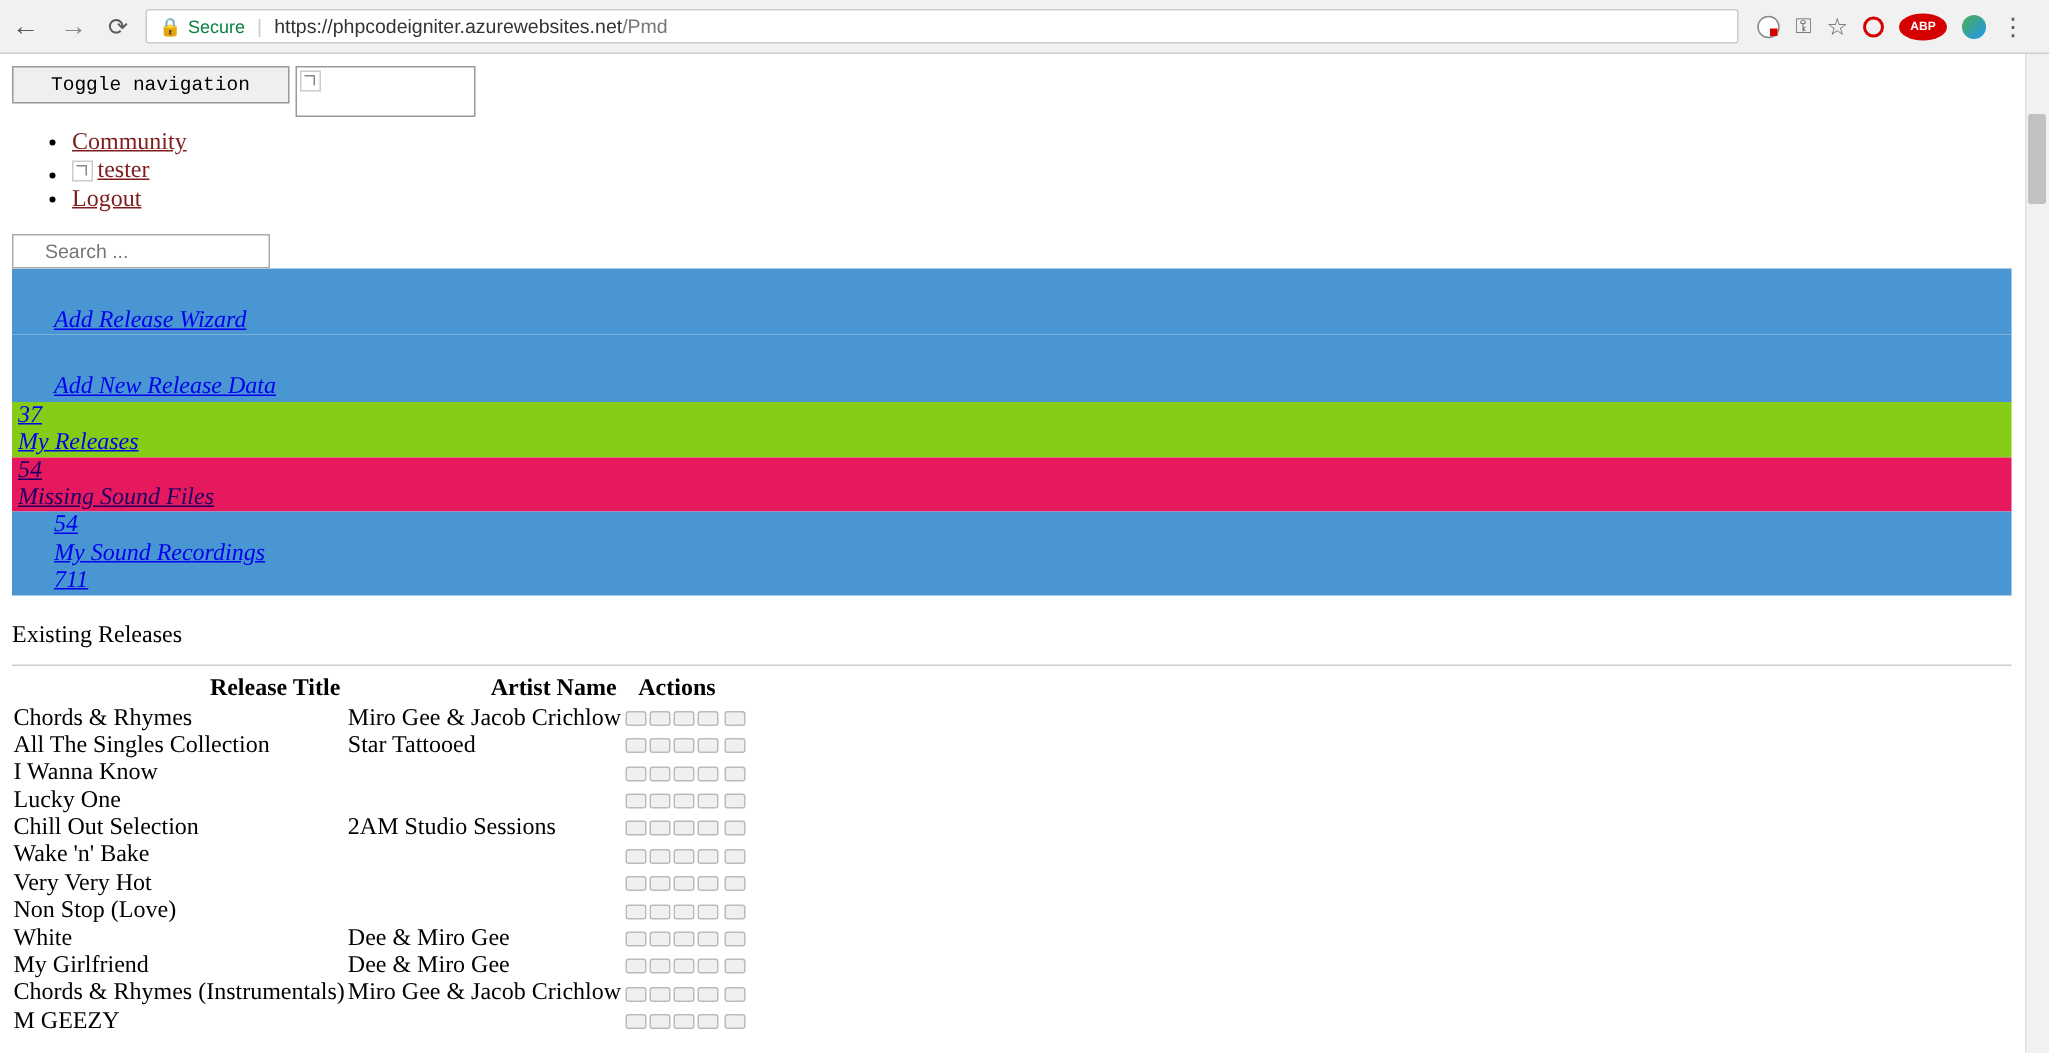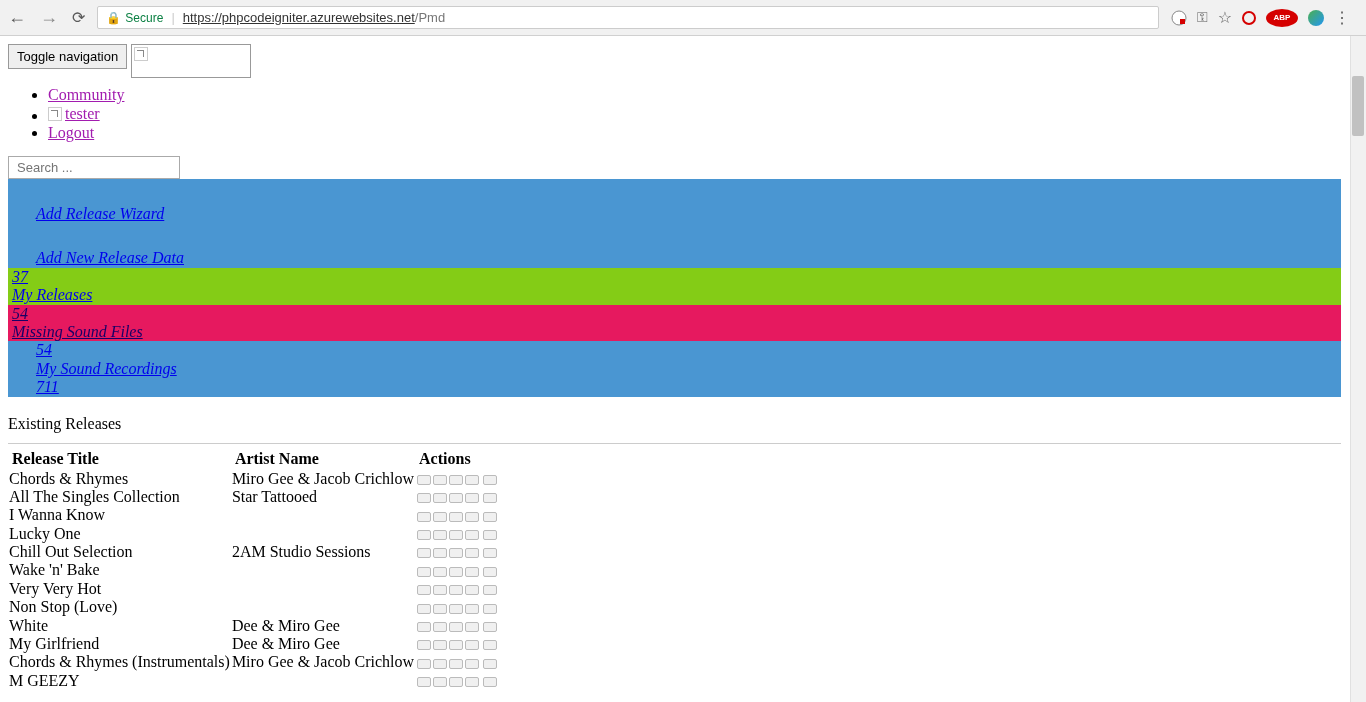--- a/index.html
+++ b/index.html
@@ -8,65 +8,65 @@
     
     .browser-chrome { display: flex; align-items: center; padding: 4px 8px; background: #f1f1f1; border-bottom: 1px solid #d0d0d0; height: 36px; gap: 12px; font-family: Arial, sans-serif; }
     .nav-arrows { display: flex; gap: 14px; align-items: center; }
     .nav-arrow { color: #888; font-size: 18px; cursor: pointer; }
     .nav-arrow.active { color: #5a5a5a; }
     .reload-icon { color: #5a5a5a; font-size: 16px; }
     .url-bar { flex: 1; display: flex; align-items: center; background: #fff; border: 1px solid #ccc; border-radius: 2px; padding: 3px 8px; font-size: 13px; gap: 8px; }
     .secure-badge { color: #0b8043; font-size: 12px; display: flex; align-items: center; gap: 4px; }
     .lock-icon { color: #0b8043; }
     .url-divider { color: #ccc; }
-    .url-text { color: #333; text-decoration: underline; }
+    .url-text { color: #333; }
     .url-path { color: #777; }
     .ext-icons { display: flex; gap: 10px; align-items: center; margin-right: 8px; }
     .ext-star { color: #5a5a5a; font-size: 16px; }
     .ext-key { color: #5a5a5a; font-size: 14px; }
     .ext-abp { background: #d50000; color: #fff; font-size: 8px; font-weight: bold; border-radius: 50%; width: 32px; height: 18px; display: flex; align-items: center; justify-content: center; font-family: Arial; }
     .ext-globe { background: linear-gradient(135deg, #4caf50, #2196f3); border-radius: 50%; width: 16px; height: 16px; }
     .ext-opera { border: 2px solid #d50000; border-radius: 50%; width: 14px; height: 14px; }
     .ext-dots { color: #5a5a5a; font-size: 16px; }
     .ext-firstext { position: relative; }
     .ext-firstext svg { display:block; }
     
     
     .page { padding: 8px; position: relative; }
     .scrollbar-shadow { position: absolute; right: 0; top: 36px; bottom: 0; width: 16px; background: #f1f1f1; border-left: 1px solid #e0e0e0; }
     .scrollbar-thumb { position: absolute; right: 2px; top: 40px; width: 12px; height: 60px; background: #c1c1c1; border-radius: 2px; }
     
-    .toggle-btn { font-family: Liberation Sans, sans-serif; font-size: 13px; padding: 4px 8px; background: #efefef; border: 1px solid #999; border-radius: 0; cursor: pointer; }
+    .toggle-btn { font-family: Liberation Mono, monospace; font-size: 13px; padding: 4px 25px; background: #efefef; border: 1px solid #999; border-radius: 0; cursor: pointer; }
     .header-row { display: flex; align-items: flex-start; gap: 4px; margin-bottom: 4px; }
     .logo-box { border: 1px solid #999; width: 120px; height: 34px; display: flex; align-items: flex-start; padding: 2px; }
     .broken-img { width: 14px; height: 14px; border: 1px solid #ccc; position: relative; }
     .broken-img::after { content: ''; position: absolute; width: 6px; height: 6px; border-top: 1px solid #888; border-right: 1px solid #888; top: 2px; left: 2px; }
     
     .nav-list { list-style: disc; padding-left: 40px; margin: 8px 0 14px 0; }
     .nav-list li { margin: 1px 0; }
-    .nav-list a { color: #a21caf; text-decoration: underline; }
+    .nav-list a { color: #7f1d1d; text-decoration: underline; }
     .tester-row { display: flex; align-items: center; gap: 3px; }
     .tester-row .broken-img { display:inline-block; }
     
-    .search-input { font-family: Arial, sans-serif; font-size: 13px; padding: 3px 8px; width: 172px; border: 1px solid #aaa; margin-bottom: 0; }
+    .search-input { font-family: Arial, sans-serif; font-size: 13px; padding: 3px 21px; width: 172px; border: 1px solid #aaa; margin-bottom: 0; }
     
     .stat-block { padding: 0 4px 0 4px; }
     .stat-blue { background: #4a96d2; padding-left: 28px; }
     .stat-green { background: #84cc16; }
     .stat-pink { background: #e6195f; }
     .stat-link { color: #0000ee; text-decoration: underline; font-style: italic; display: block; line-height: 1.15; }
     .stat-num { color: #0000ee; text-decoration: underline; font-style: italic; display: block; line-height: 1.15; }
     .stat-spacer { height: 26px; }
     .stat-pink .stat-link, .stat-pink .stat-num { color: #1a0066; }
     
     .section-title { margin: 18px 0 10px 0; font-weight: normal; }
     hr { border: none; border-top: 1px solid #ccc; margin-bottom: 6px; }
     
     table { border-collapse: collapse; }
-    th { font-weight: bold; text-align: left; padding: 0 4px 2px 4px; }
+    th { font-weight: bold; text-align: right; padding: 0 4px 2px 4px; }
     td { padding: 0 1px; vertical-align: middle; line-height: 1.15; }
     .action-cell { white-space: nowrap; }
     .mini-btn { display: inline-block; width: 14px; height: 10px; background: #f0f0f0; border: 1px solid #bbb; border-radius: 2px; margin: 0 1px; vertical-align: middle; }
     .mini-btn.wide { width: 14px; }
     
     .content-area { margin-right: 17px; }
   </style>
 </head>
 <body>
 

